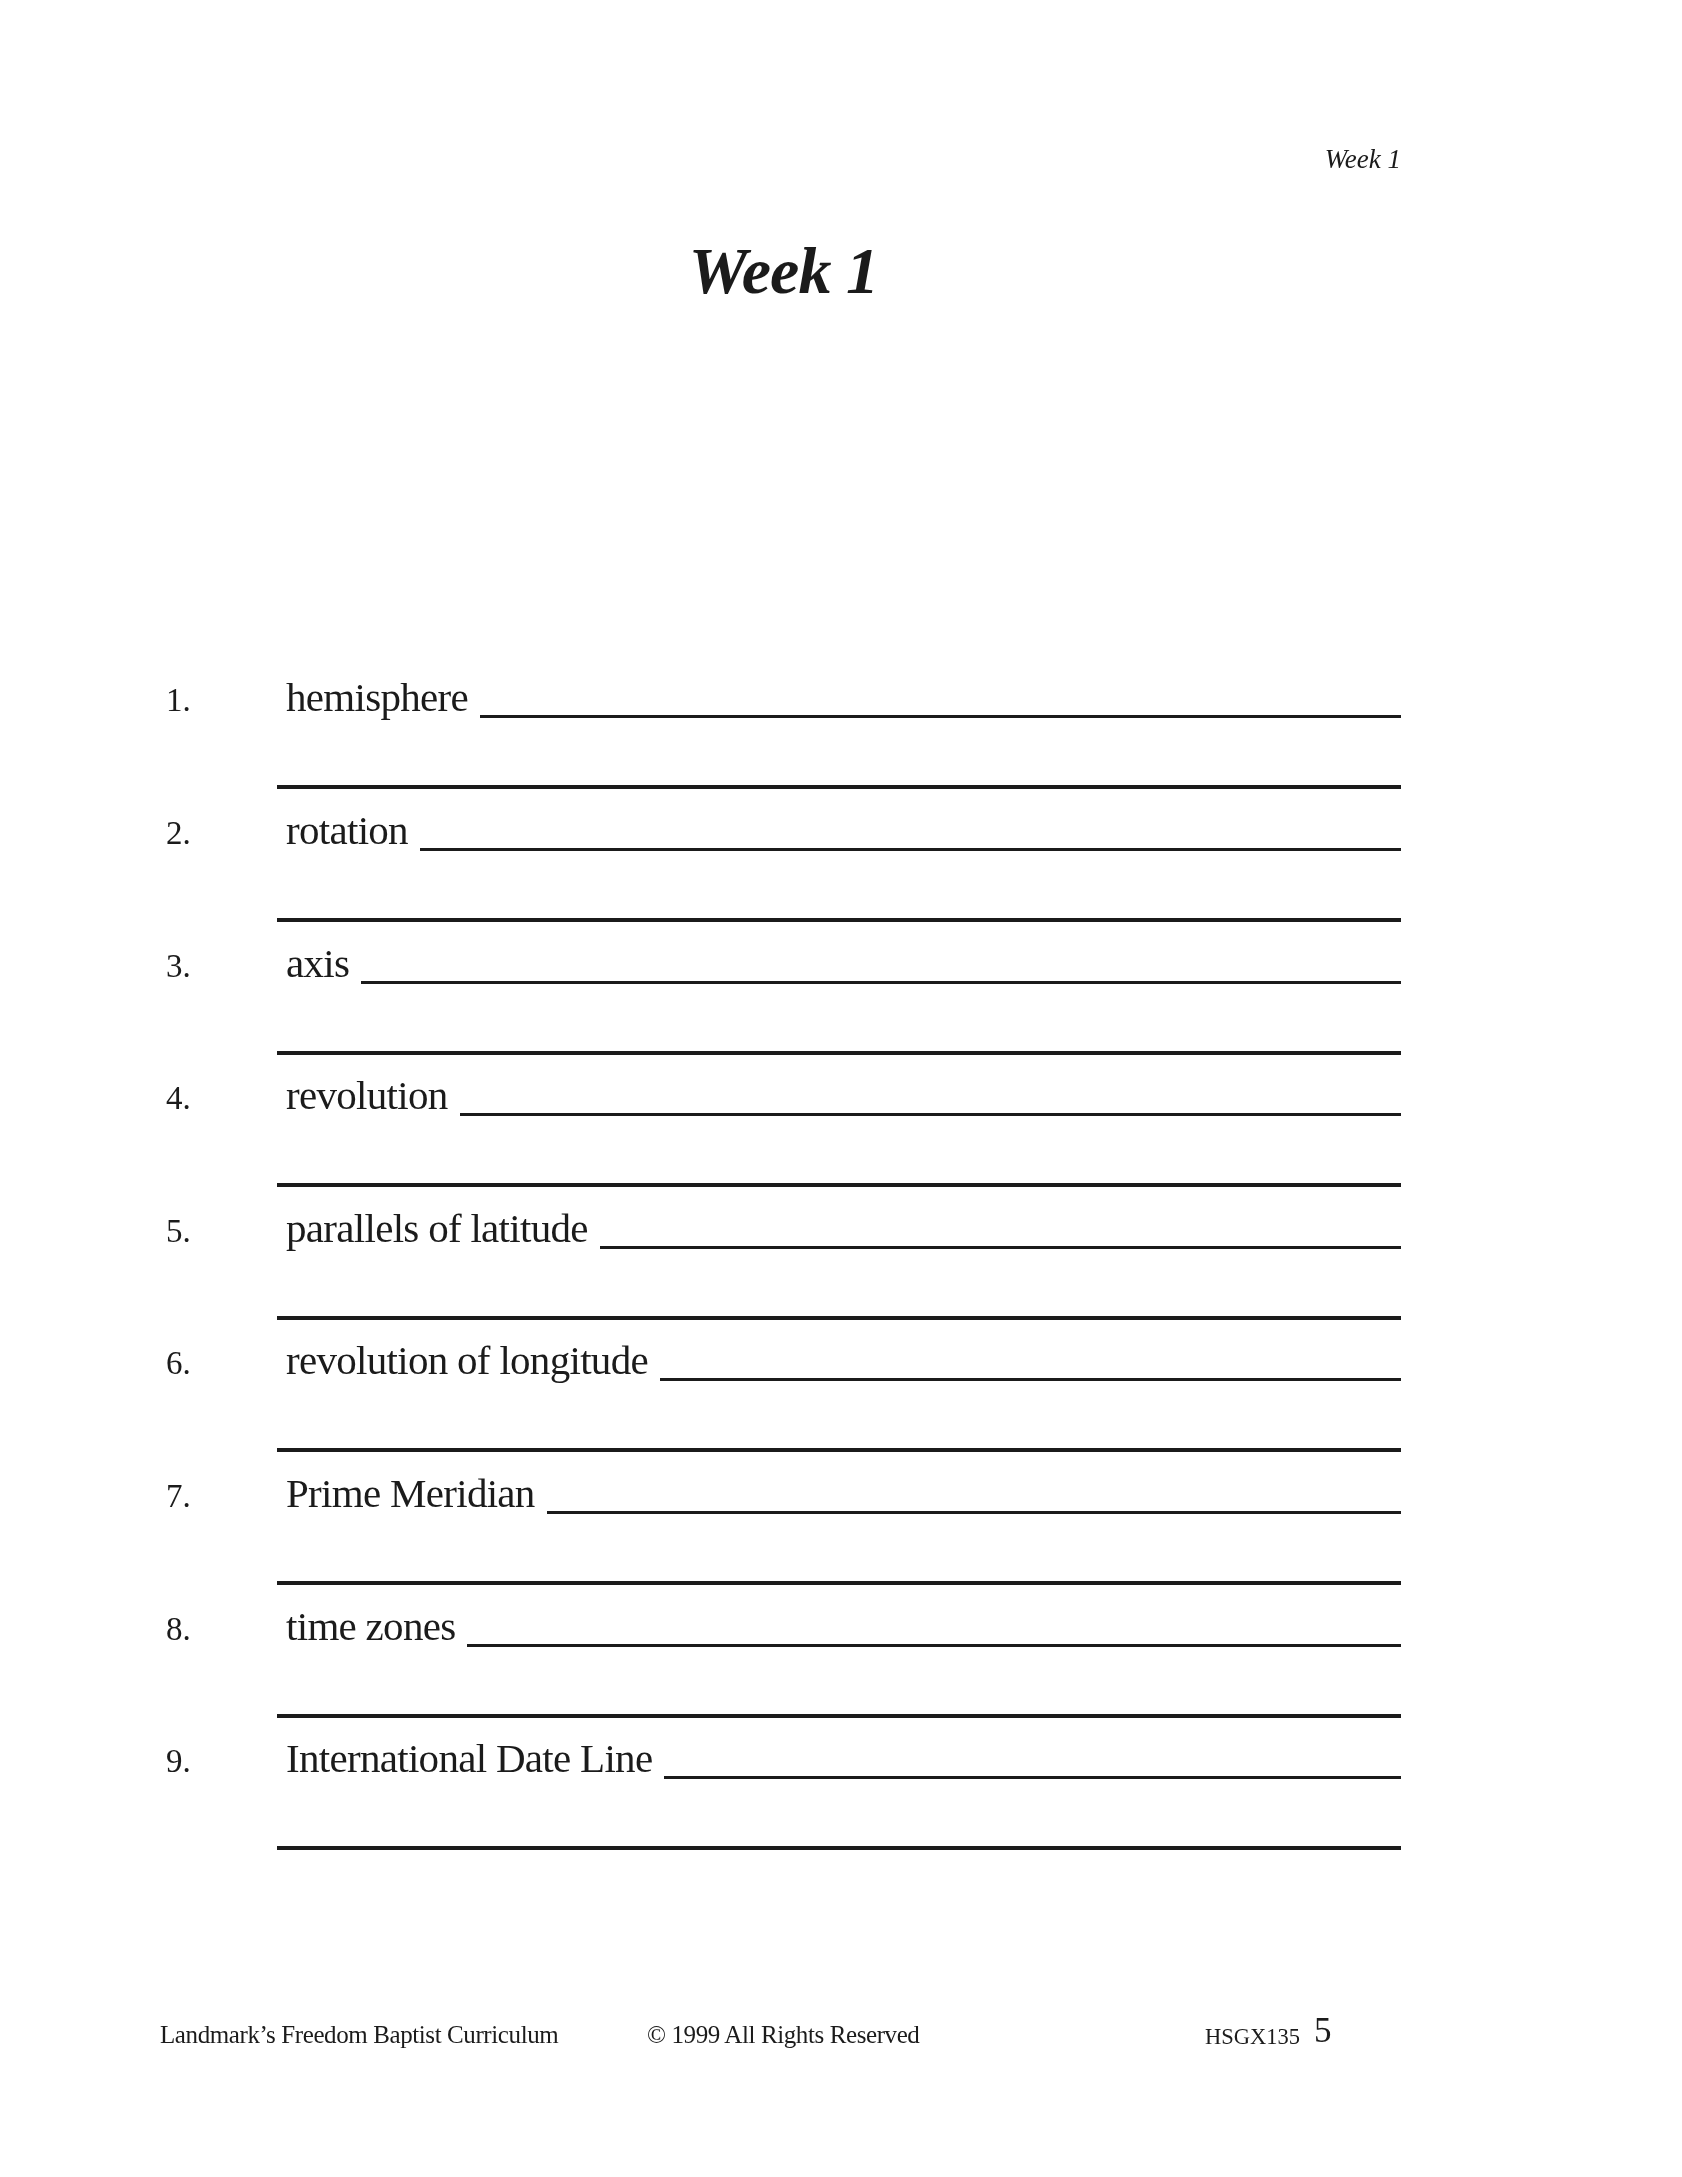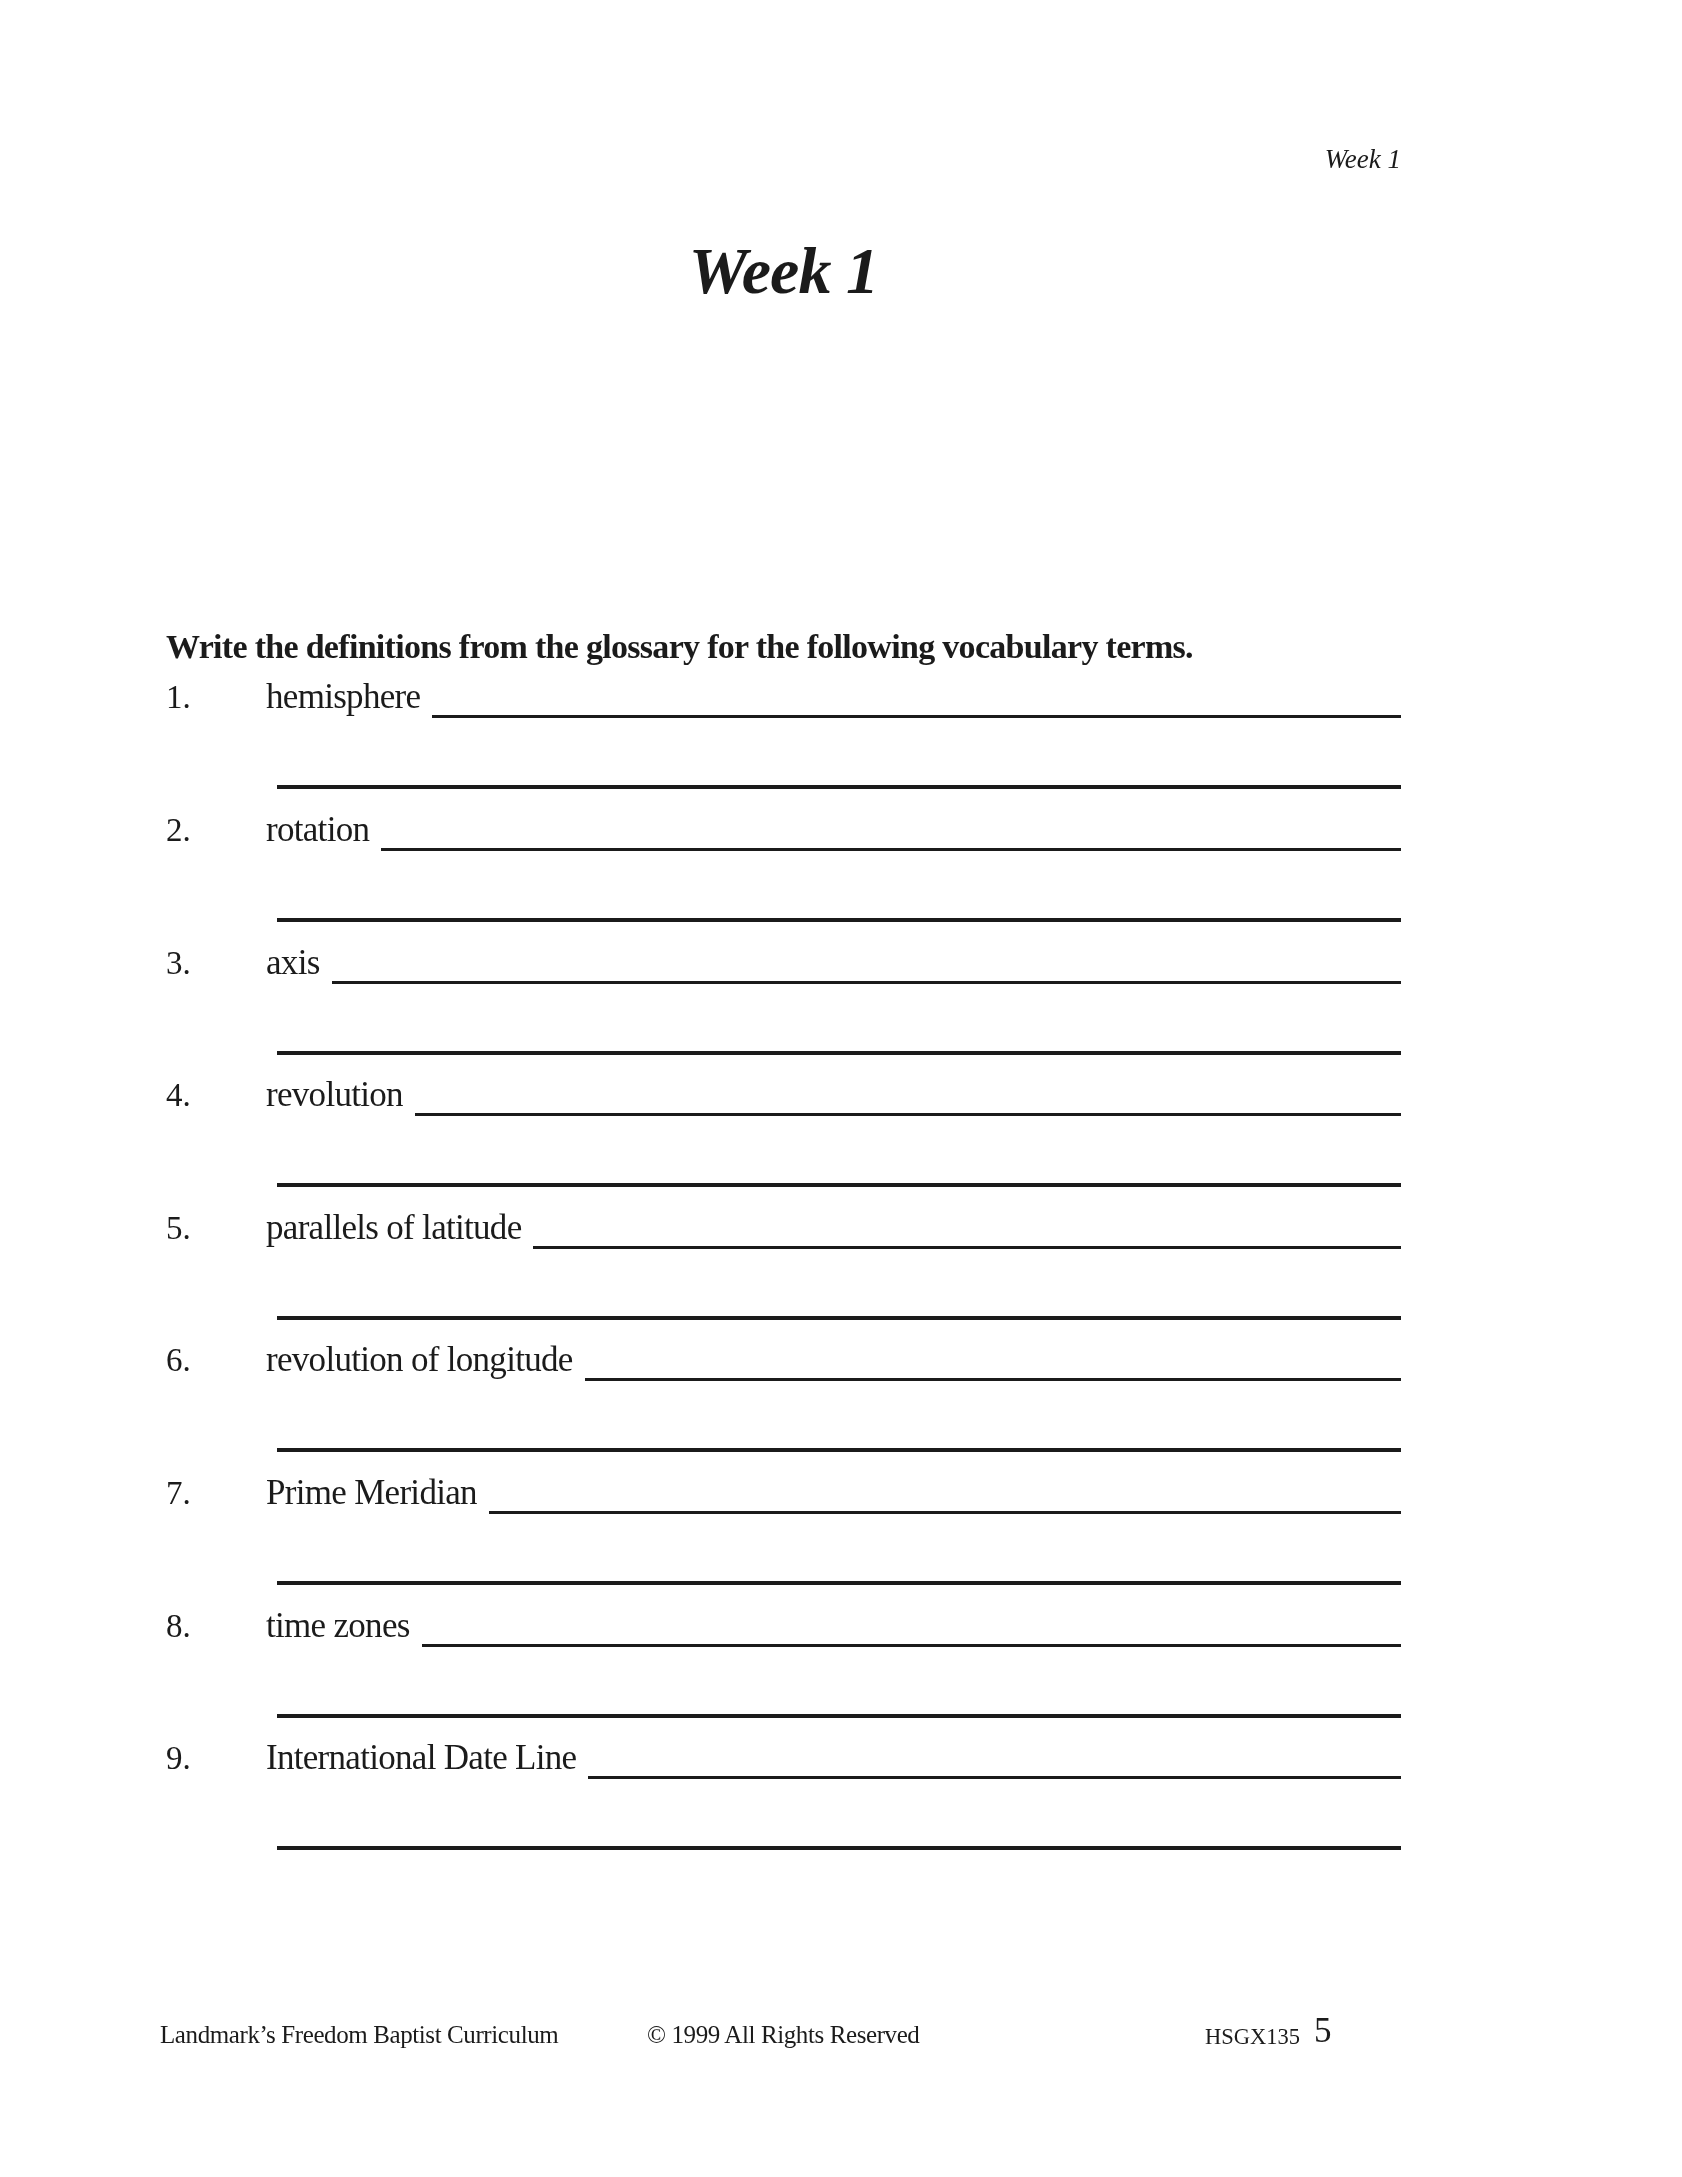--- a/index.html
+++ b/index.html
@@ -85,25 +85,26 @@
     display: flex;
     align-items: baseline;
     height: 42px;
   }
   .item-number {
     flex: 0 0 100px;
     font-size: 33px;
     line-height: 42px;
   }
   .item-term {
-    font-size: 35px;
+    font-size: 41px;
     line-height: 42px;
     letter-spacing: -0.7px;
     white-space: nowrap;
     padding-right: 12px;
+    margin-left: 20px;
   }
   .answer-line {
     flex: 1 1 auto;
     align-self: flex-end;
     height: 3.5px;
     background: #1b1b1b;
   }
   .answer-line-cont {
     margin-left: 111px;
     margin-top: 67px;
@@ -152,21 +153,20 @@
 <body>
 
 <div class="page">
 
   <div class="running-head">Week 1</div>
 
   <h1 class="content-centered page-title">Week 1</h1>
 
 
 
-  <p class="instruction">Write the definitions from the glossary for the following vocabulary terms.</p>
 
   <div class="vocab-list">
       <div class="vocab-item" style="top: 676px;">
     <div class="term-row">
       <span class="item-number">1.</span>
       <span class="item-term">hemisphere</span>
       <span class="answer-line"></span>
     </div>
     <div class="answer-line-cont"></div>
   </div>

